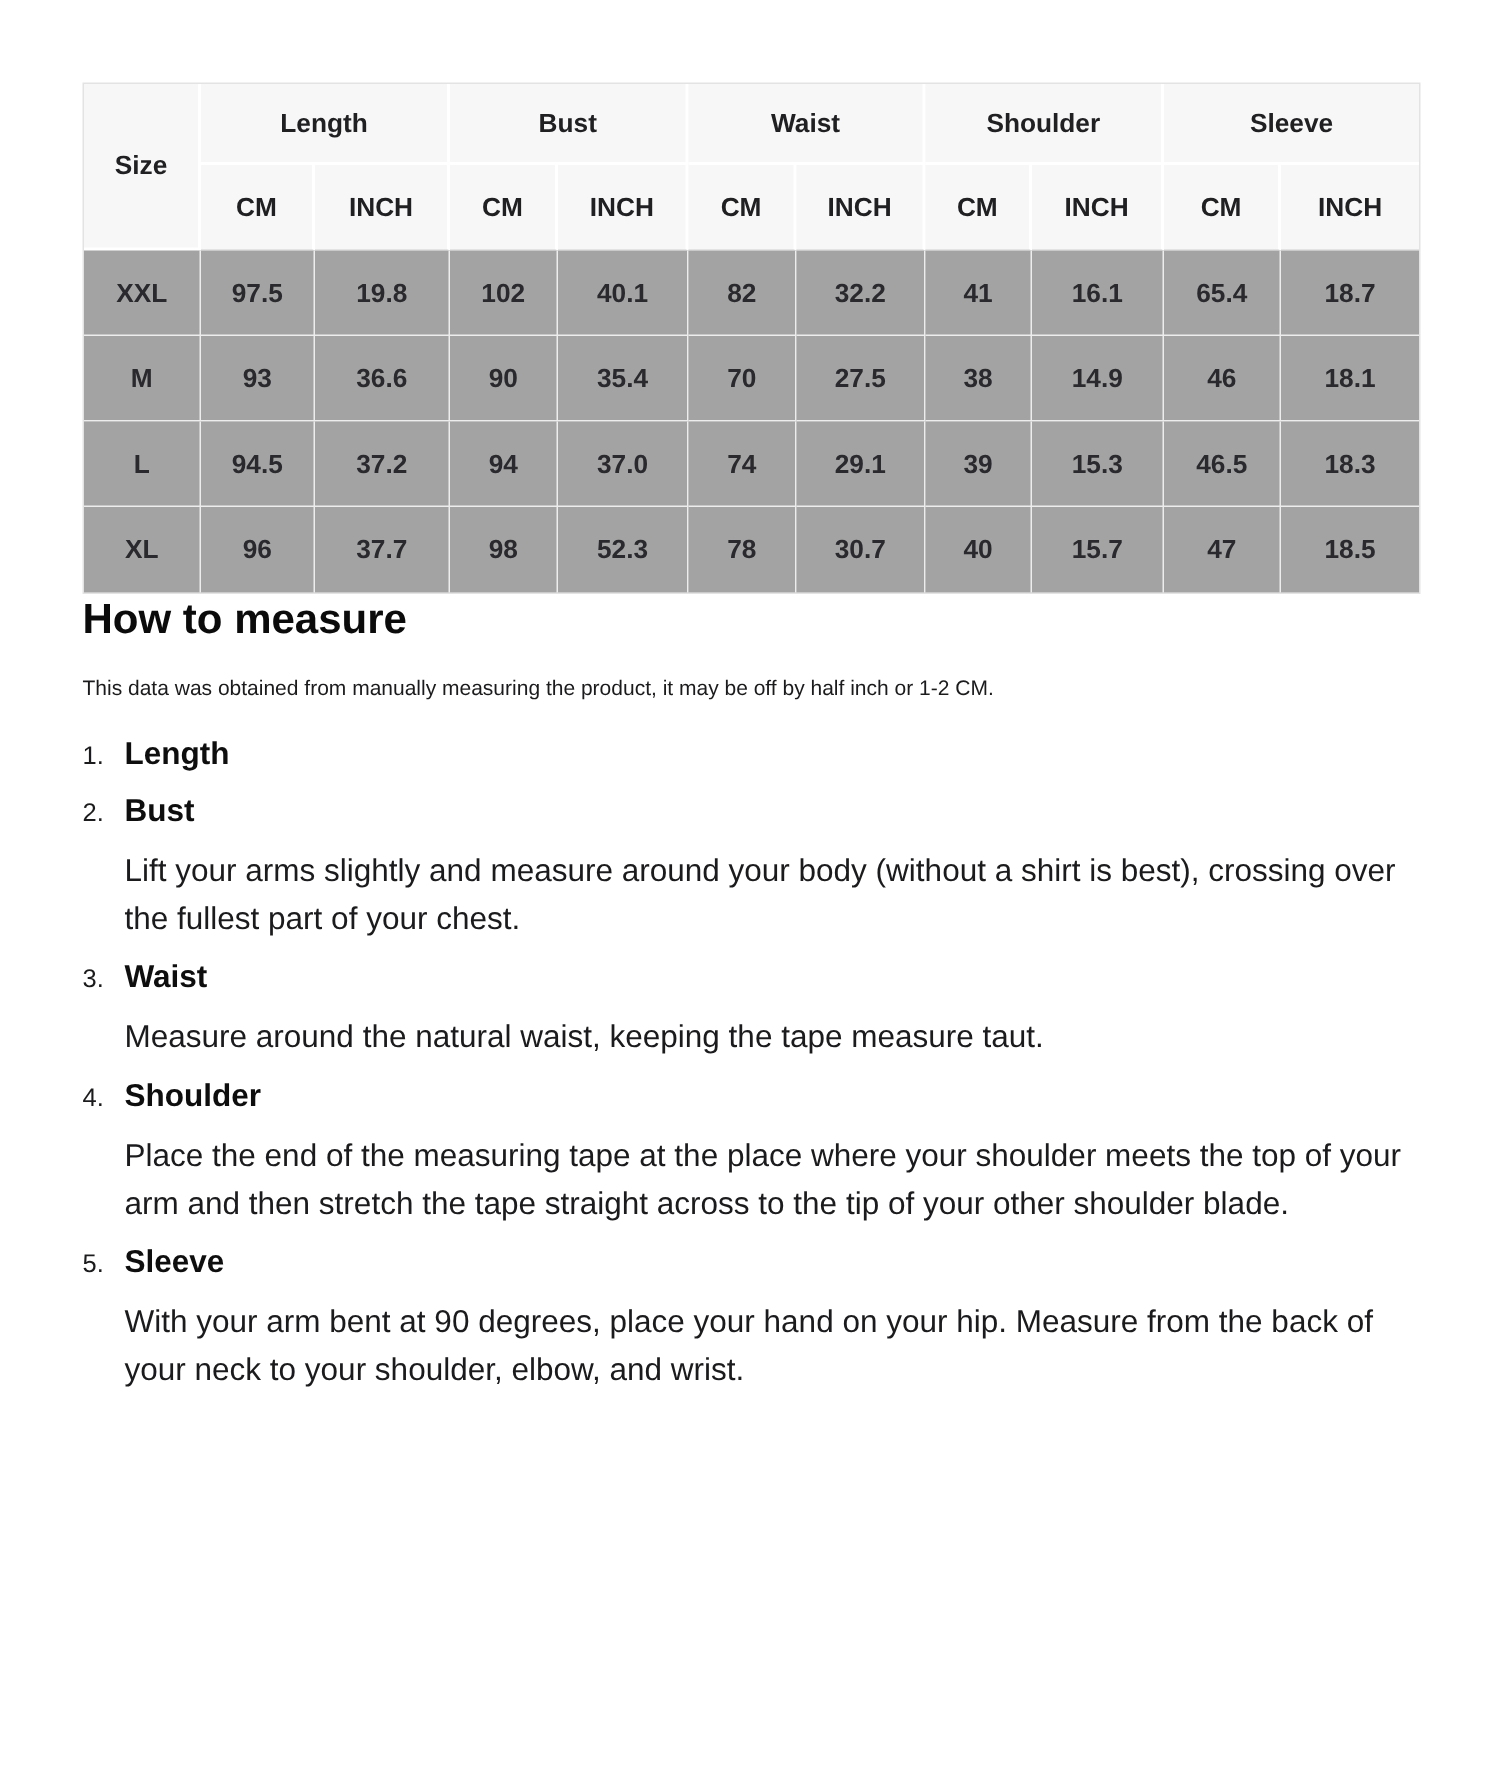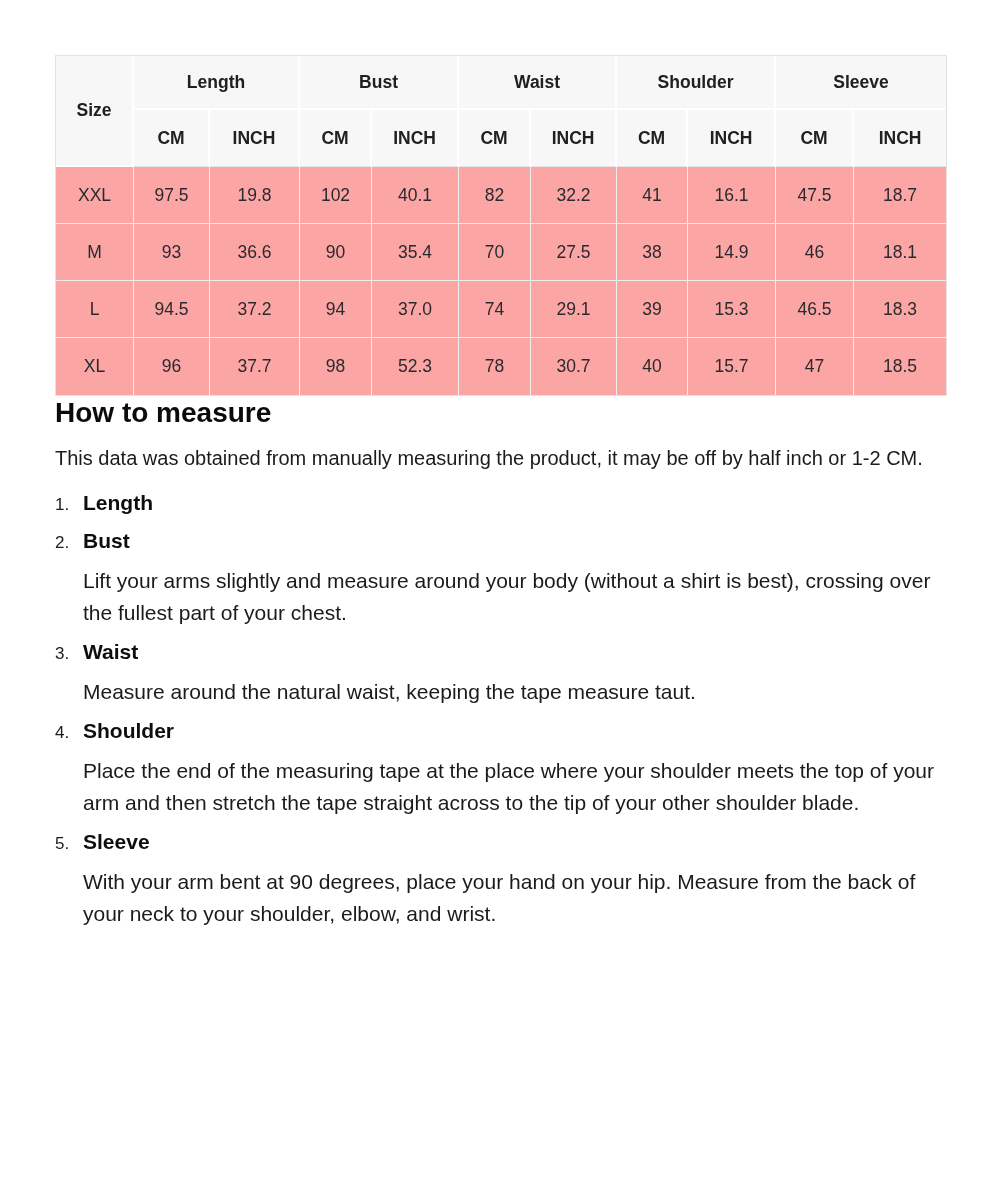--- a/index.html
+++ b/index.html
@@ -35,39 +35,40 @@
     color: #202023;
     border-right: 2px solid #ffffff;
   }
   thead tr th:last-child { border-right: none; }
   tr.grp-row th { height: 54px; border-bottom: 2px solid #ffffff; }
   th.corner { border-bottom: 1px solid #e3e3e4; }
   tr.unit-row th { height: 57px; border-bottom: 1px solid #e3e3e4; }
   tbody td {
     height: 57px;
     color: #2a2a2e;
-    background: #fca5a5;
+    background: #a3a3a3;
     border-right: 1px solid #ededee;
     border-bottom: 1px solid #ededee;
+    font-weight: bold;
   }
   tbody td:last-child { border-right: none; }
   tbody tr:last-child td { border-bottom: none; }
 
   
   .measure { width: 890px; }
   .measure h2 {
     margin: 0;
     font-size: 28px;
     line-height: 34px;
     font-weight: 700;
     color: #0b0b0c;
   }
   .intro {
     margin: 12px 0 0 0;
-    font-size: 20px;
+    font-size: 14px;
     line-height: 32px;
     color: #1b1b1d;
   }
   .mlist { margin-top: 14px; }
   .mitem { display: flex; align-items: baseline; }
   .mitem + .mitem { margin-top: 8px; }
   .mnum {
     flex: 0 0 28px;
     font-size: 17px;
     color: #1b1b1d;
@@ -131,21 +132,21 @@
       <tr>
         <td>XXL</td>
         <td>97.5</td>
         <td>19.8</td>
         <td>102</td>
         <td>40.1</td>
         <td>82</td>
         <td>32.2</td>
         <td>41</td>
         <td>16.1</td>
-        <td>47.5</td>
+        <td>65.4</td>
         <td>18.7</td>
       </tr>
       <tr>
         <td>M</td>
         <td>93</td>
         <td>36.6</td>
         <td>90</td>
         <td>35.4</td>
         <td>70</td>
         <td>27.5</td>

